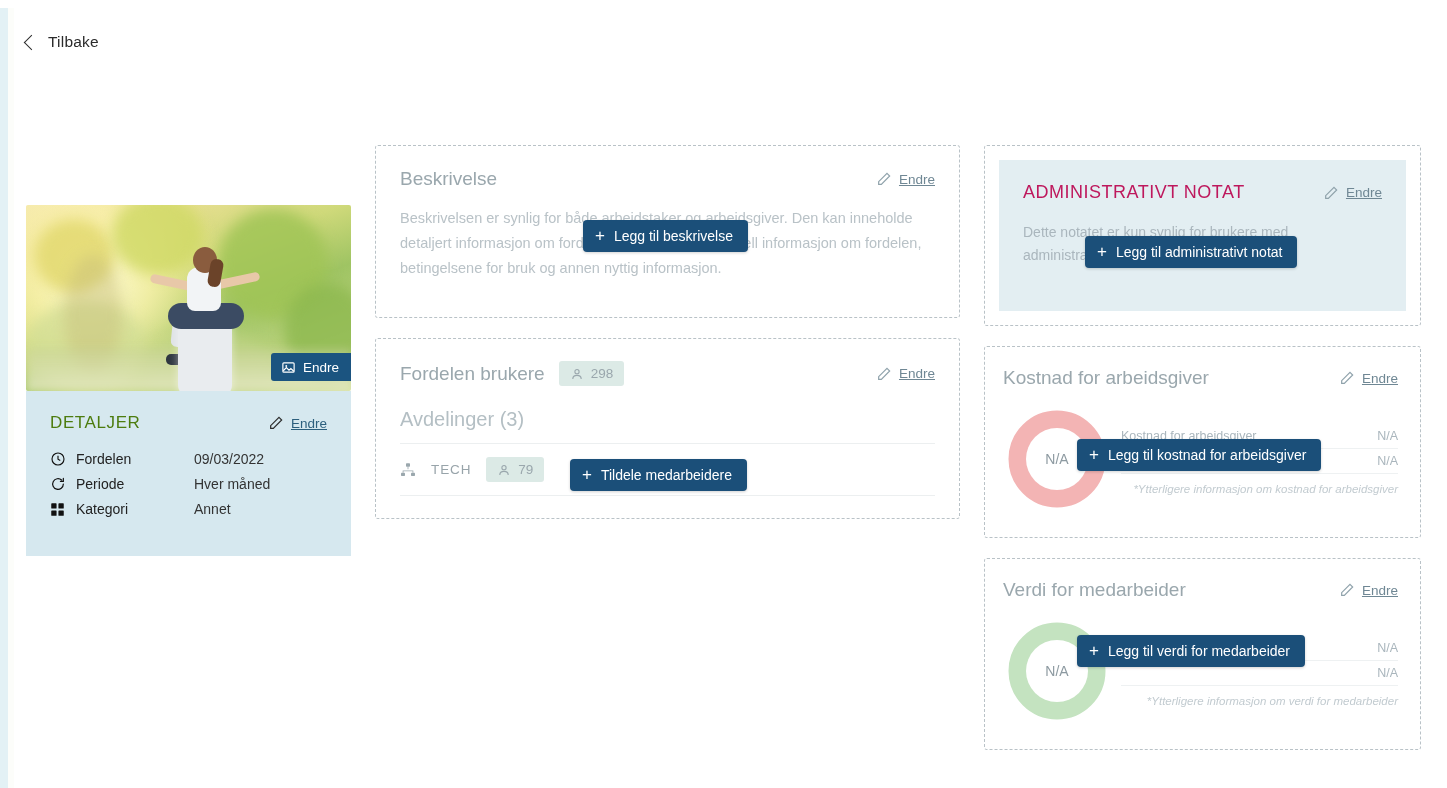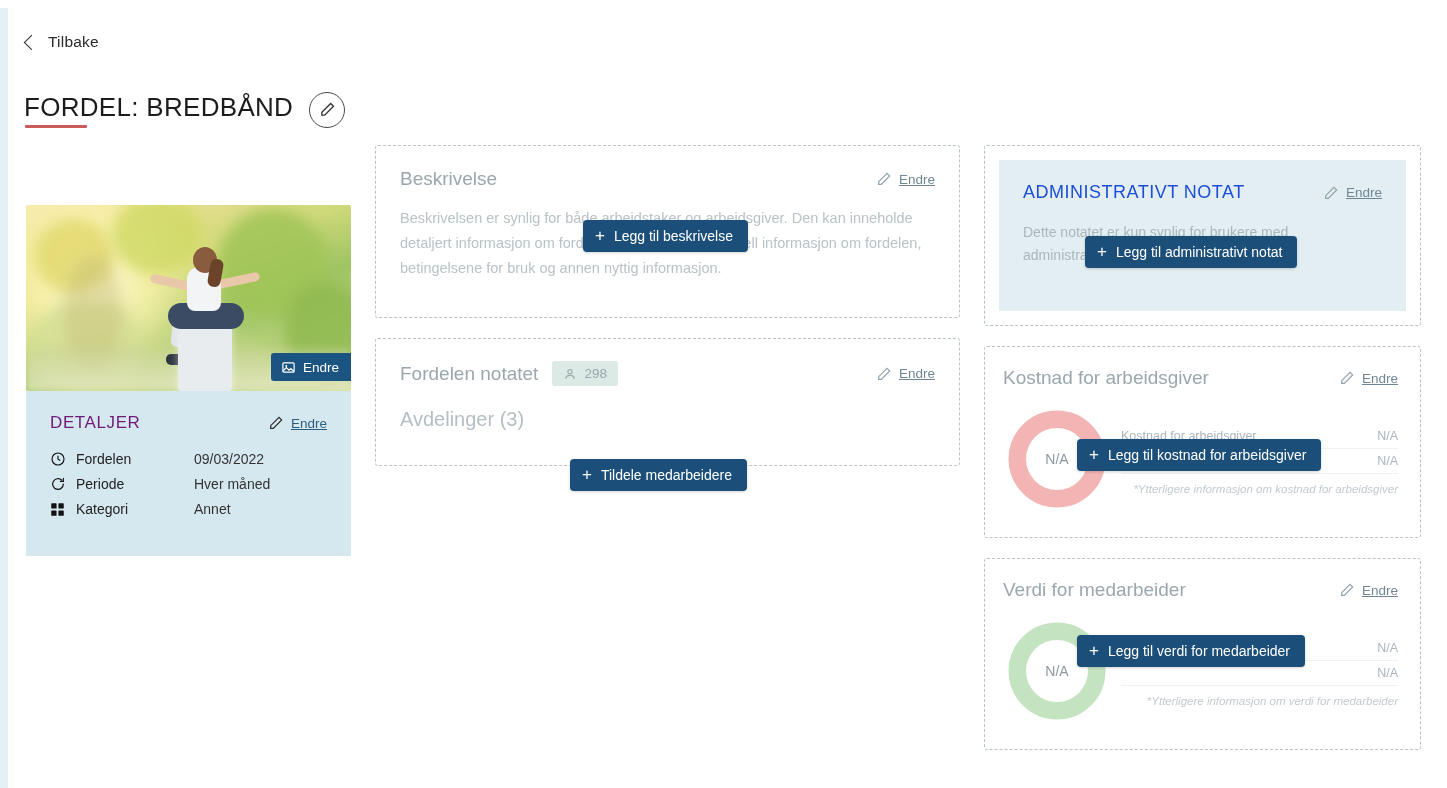--- a/index.html
+++ b/index.html
@@ -170,21 +170,21 @@
   .details-card {
     width: 325px; background: #d6e8ef;
     padding: 22px 24px 30px 24px;
     margin-top: 0;
   }
   .details-head {
     display: flex; align-items: center; justify-content: space-between;
     margin-bottom: 18px;
   }
   .details-title {
-    font-size: 17px; color: #701a75; letter-spacing: .6px;
+    font-size: 17px; color: #4d7c0f; letter-spacing: .6px;
   }
   .detail-row {
     display: flex; align-items: center; margin-bottom: 9px;
   }
   .detail-ico { width: 26px; flex: 0 0 auto; display: flex; align-items: center; }
   .detail-lbl { font-size: 14px; color: #222; width: 118px; flex: 0 0 auto; }
   .detail-val { font-size: 14px; color: #333; }
 
   
   .edit-link {
@@ -232,21 +232,21 @@
   .dep-row:last-child { border-bottom: 1px solid #eceff0; }
   .dep-name { font-size: 13.5px; color: #98a4aa; letter-spacing: .9px; }
   .dep-list { margin-top: 12px; }
 
   
   .right-col { position: absolute; left: 984px; top: 137px; width: 437px; }
   .note-inner {
     background: #e3eef2; padding: 22px 24px 30px 24px;
   }
   .note-title {
-    font-size: 18px; color: #1d4ed8; letter-spacing: .5px; text-align: right;
+    font-size: 18px; color: #be185d; letter-spacing: .5px; text-align: right;
   }
   .note-body {
     margin-top: 18px; font-size: 14px; line-height: 1.65; color: #aab6bd;
   }
   .metric-title { font-size: 19px; color: #9aa7ad; }
   .metric-body { display: flex; align-items: center; gap: 4px; margin-top: 16px; }
   .donut { flex: 0 0 auto; position: relative; width: 108px; height: 108px; }
   .donut .hole {
     position: absolute; left: 50%; top: 50%; transform: translate(-50%,-50%);
     width: 62px; height: 62px; border-radius: 50%; background: #fff;
@@ -293,28 +293,20 @@
 <div class="page">
 
   <div class="edge-strip"></div>
   <div class="edge-strip2"></div>
 
   <div class="back-row">
     <span class="chev-left"></span>
     <span class="back-label">Tilbake</span>
   </div>
 
-  <div class="title-row">
-    <h1 class="page-title">FORDEL: BREDBÅND</h1>
-    <span class="edit-circle">
-      <svg width="17" height="17" viewBox="0 0 24 24" fill="none" stroke="#2e2e2e" stroke-width="1.8">
-        <path d="M16.5 3.5l4 4L8 20H4v-4z"></path>
-      </svg>
-    </span>
-  </div>
 
 
   <div class="left-col">
 
     <div class="hero">
       <div class="hero-sunburst"></div>
       <div class="hero-blob b1"></div>
       <div class="hero-blob b2"></div>
       <div class="hero-blob b3"></div>
       <div class="hero-blob b4"></div>
@@ -404,41 +396,59 @@
         </span>
       </div>
       <p class="desc-body">Beskrivelsen er synlig for både arbeidstaker og arbeidsgiver. Den kan inneholde detaljert informasjon om fordelen, for eksempel generell informasjon om fordelen, betingelsene for bruk og annen nyttig informasjon.</p>
     </div>
 
     <div class="card-gap"></div>
 
     <div class="dash-card">
       <div class="fg-head">
         <span class="fg-left">
-          <span class="card-title">Fordelen notatet</span>
+          <span class="card-title">Fordelen brukere</span>
           <span class="count-badge">
             <svg width="14" height="14" viewBox="0 0 24 24" fill="none" stroke="#9aa7ad" stroke-width="1.9">
               <circle cx="12" cy="8" r="3.6"></circle>
                 <path d="M4.8 20.5c0-4 3.2-6.2 7.2-6.2s7.2 2.2 7.2 6.2"></path>
             </svg>
             <span>298</span>
           </span>
         </span>
         <span class="edit-link faded">
           <svg width="16" height="16" viewBox="0 0 24 24" fill="none" stroke="#8fa2ab" stroke-width="1.8">
             <path d="M16.5 3.5l4 4L8 20H4v-4z"></path>
           </svg>
           <span class="txt">Endre</span>
         </span>
       </div>
 
       <div class="sub-title">Avdelinger (3)</div>
 
       <div class="dep-list">
 
+        <div class="dep-row">
+          <span>
+            <svg width="16" height="16" viewBox="0 0 24 24" fill="#9aa7ad">
+              <rect x="9" y="2" width="6" height="5" rx="1"></rect>
+              <rect x="1.5" y="16" width="6" height="5" rx="1"></rect>
+              <rect x="16.5" y="16" width="6" height="5" rx="1"></rect>
+              <path d="M11.4 7h1.2v4h-1.2zM4 16v-3.3h16V16h-1.2v-2.1H5.2V16z"></path>
+            </svg>
+          </span>
+          <span class="dep-name">TECH</span>
+          <span class="count-badge">
+            <svg width="14" height="14" viewBox="0 0 24 24" fill="none" stroke="#9aa7ad" stroke-width="1.9">
+              <circle cx="12" cy="8" r="3.6"></circle>
+                <path d="M4.8 20.5c0-4 3.2-6.2 7.2-6.2s7.2 2.2 7.2 6.2"></path>
+            </svg>
+            <span>79</span>
+          </span>
+        </div>
 
       </div>
     </div>
   </div>
 
   <div class="right-col">
 
     <div class="dash-card" style="padding:14px;">
       <div class="note-inner">
         <div class="card-head">

